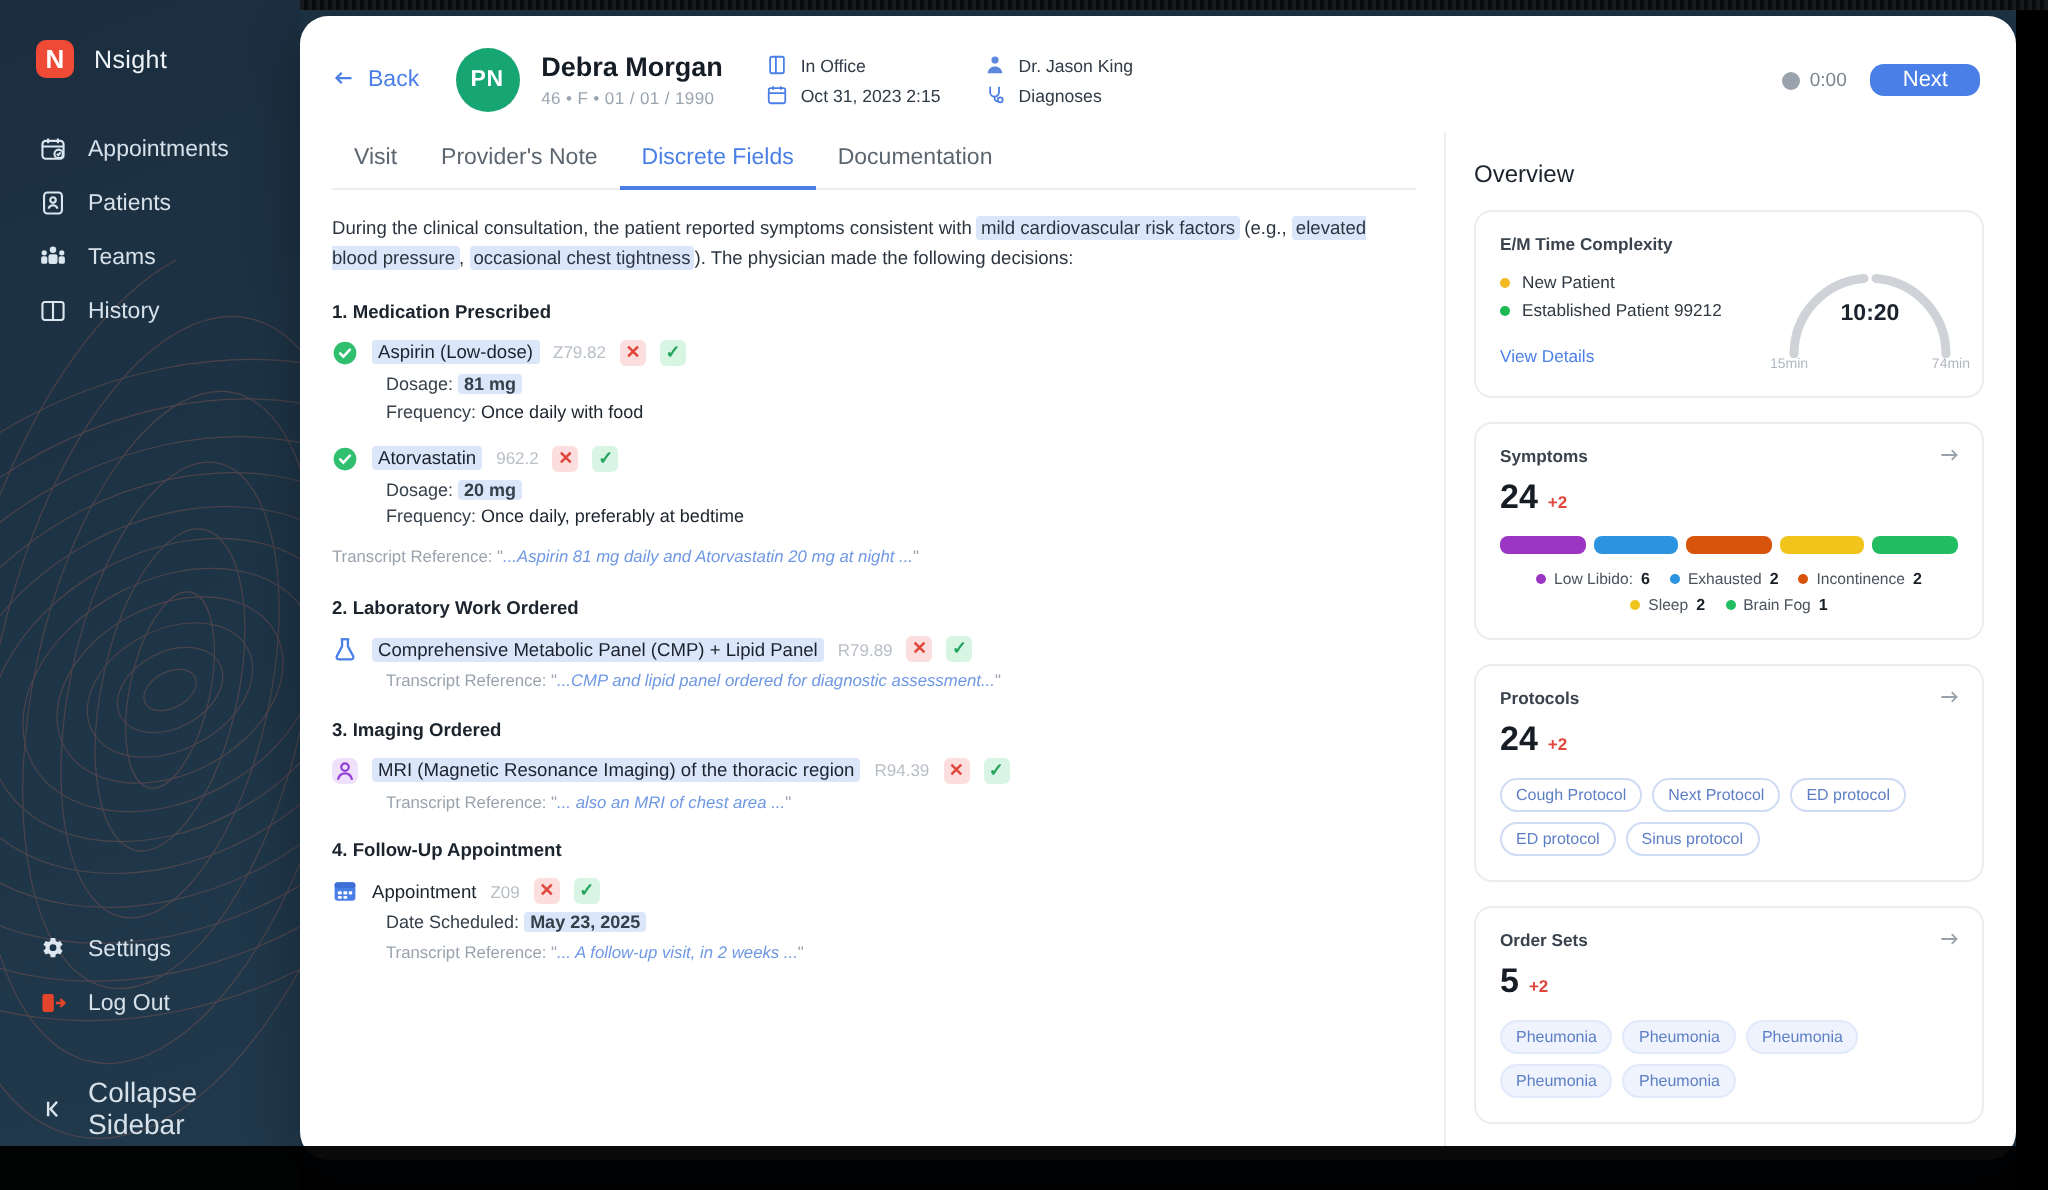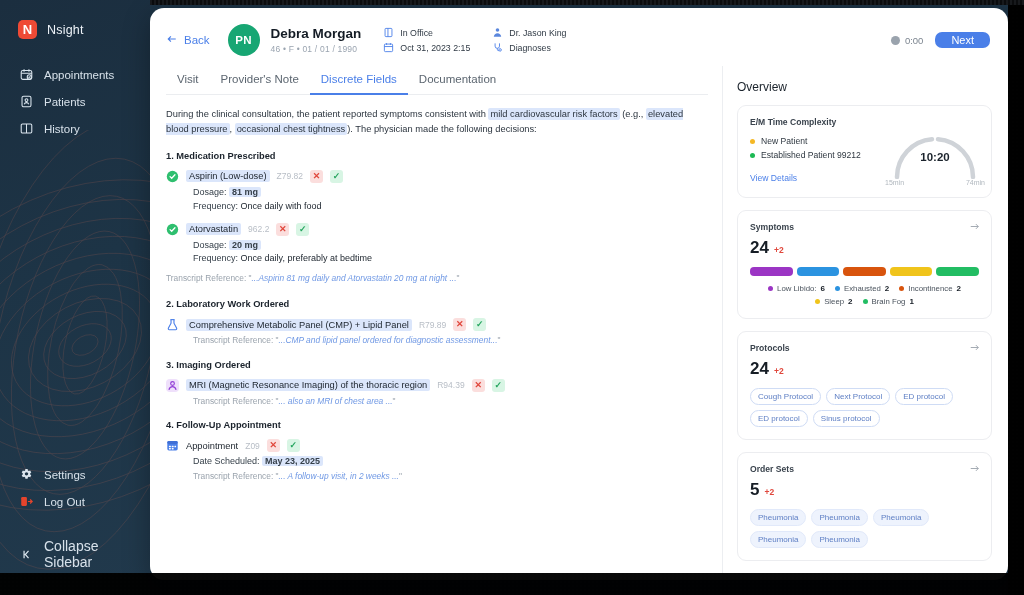--- a/index.html
+++ b/index.html
@@ -228,20 +228,33 @@
       </div>
       <div class="nav-item">
         <span class="nav-ico">
           <svg viewBox="0 0 16 16" fill="none" stroke="currentColor" stroke-width="1.3">
             <rect x="2.5" y="1.5" width="11" height="13" rx="2"></rect>
               <circle cx="8" cy="6.2" r="1.7"></circle>
               <path d="M5.2 11.4c.5-1.4 1.6-2 2.8-2s2.3.6 2.8 2"></path>
           </svg>
         </span>
         <span>Patients</span>
+      </div>
+      <div class="nav-item">
+        <span class="nav-ico">
+          <svg viewBox="0 0 16 16" fill="currentColor">
+            <circle cx="8" cy="3.6" r="2"></circle>
+              <rect x="5.2" y="6.3" width="5.6" height="6" rx="1.4"></rect>
+            <circle cx="2.6" cy="5.4" r="1.6"></circle>
+              <rect x=".7" y="7.6" width="3.8" height="4.6" rx="1.2"></rect>
+            <circle cx="13.4" cy="5.4" r="1.6"></circle>
+              <rect x="11.5" y="7.6" width="3.8" height="4.6" rx="1.2"></rect>
+          </svg>
+        </span>
+        <span>Teams</span>
       </div>
       <div class="nav-item">
         <span class="nav-ico">
           <svg viewBox="0 0 16 16" fill="none" stroke="currentColor" stroke-width="1.3">
             <rect x="1.5" y="2.5" width="13" height="11" rx="1.5"></rect>
               <path d="M8 2.5v11"></path>
           </svg>
         </span>
         <span>History</span>
       </div>

